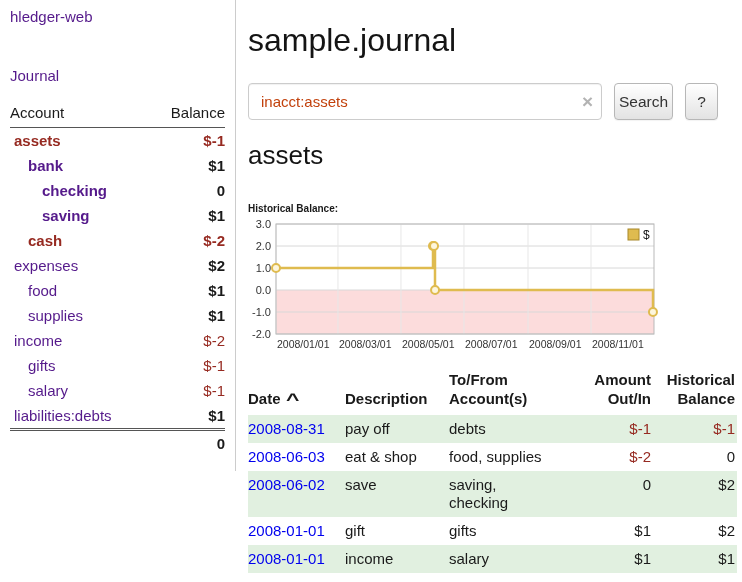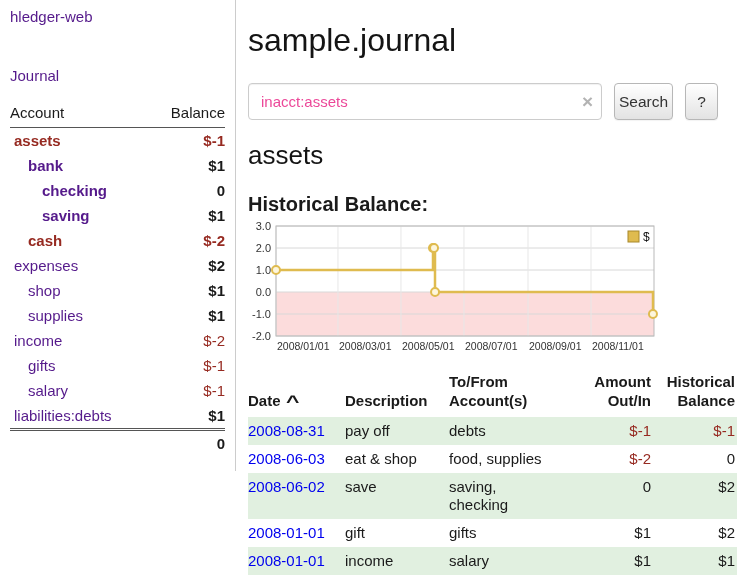--- a/index.html
+++ b/index.html
@@ -30,37 +30,37 @@
   .accounts td.bal.neg { color:var(--negative-red); }
   .accounts tfoot td { border-top:3px double #555; padding-top:4px; text-align:right; font-weight:600; }
 
   
   .main { position:absolute; left:248px; top:16px; width:489px; }
   h1.page-title { font-size:32px; font-weight:400; margin-top:6px; letter-spacing:0; color:#141414; }
   .search-row { display:flex; align-items:center; margin-top:24px; gap:12px; }
   .searchbox { position:relative; width:354px; }
   .searchbox input {
     width:100%; height:37px; border:1px solid #ccc; border-radius:4px;
-    padding:7px 30px 7px 12px; font-size:15px; color:#ec4899;
+    padding:7px 30px 7px 12px; font-size:15px; color:#c2410c;
     font-family:"Liberation Sans", sans-serif;
     box-shadow:inset 0 1px 1px rgba(0,0,0,.06); outline:none;
   }
   .clear-x {
     position:absolute; right:9px; top:50%; transform:translateY(-54%);
     color:#b3b3b3; font-size:19px; font-weight:700; cursor:pointer; line-height:1;
   }
   .btn {
     height:37px; padding:7px 4px; font-size:15.5px; color:#333;
     background:linear-gradient(#ffffff,#e3e3e3); border:1px solid #b7b7b7;
     border-radius:4px; cursor:pointer; font-family:"Liberation Sans", sans-serif;
     box-shadow:0 1px 1px rgba(0,0,0,.05);
   }
   .btn.help { padding:7px 11px; }
   h2.account-heading { font-size:26px; font-weight:400; margin-top:20px; color:#141414; }
-  .chart-label { margin-top:22px; font-size:20px; font-weight:700; }
+  .chart-label { margin-top:32px; font-size:10px; font-weight:700; }
   svg.chart { display:block; margin-top:4px; }
   svg.chart text { font-family:"Liberation Sans", sans-serif; }
 
   
   table.register { width:100%; border-collapse:collapse; margin-top:16px; font-size:15px; table-layout:fixed; }
   .register th { font-weight:700; text-align:left; vertical-align:bottom; padding:2px 10px 7px 0; white-space:pre-line; line-height:19px; }
   .register th.r, .register td.r { text-align:right; }
   .register th:last-child, .register td:last-child { padding-right:2px; }
   .register td { padding:5px 10px 5px 0; vertical-align:top; line-height:18px; }
   .register td.acct { white-space:pre-line; }
@@ -106,21 +106,21 @@
         </tr>
         <tr class="bold">
           <td style="padding-left: 18px;"><a class="neg">cash</a></td>
           <td class="bal b neg">$-2</td>
         </tr>
         <tr>
           <td style="padding-left: 4px;"><a>expenses</a></td>
           <td class="bal b">$2</td>
         </tr>
         <tr>
-          <td style="padding-left: 18px;"><a>shop</a></td>
+          <td style="padding-left: 18px;"><a>food</a></td>
           <td class="bal b">$1</td>
         </tr>
         <tr>
           <td style="padding-left: 18px;"><a>supplies</a></td>
           <td class="bal b">$1</td>
         </tr>
         <tr>
           <td style="padding-left: 4px;"><a>income</a></td>
           <td class="bal neg">$-2</td>
         </tr>

